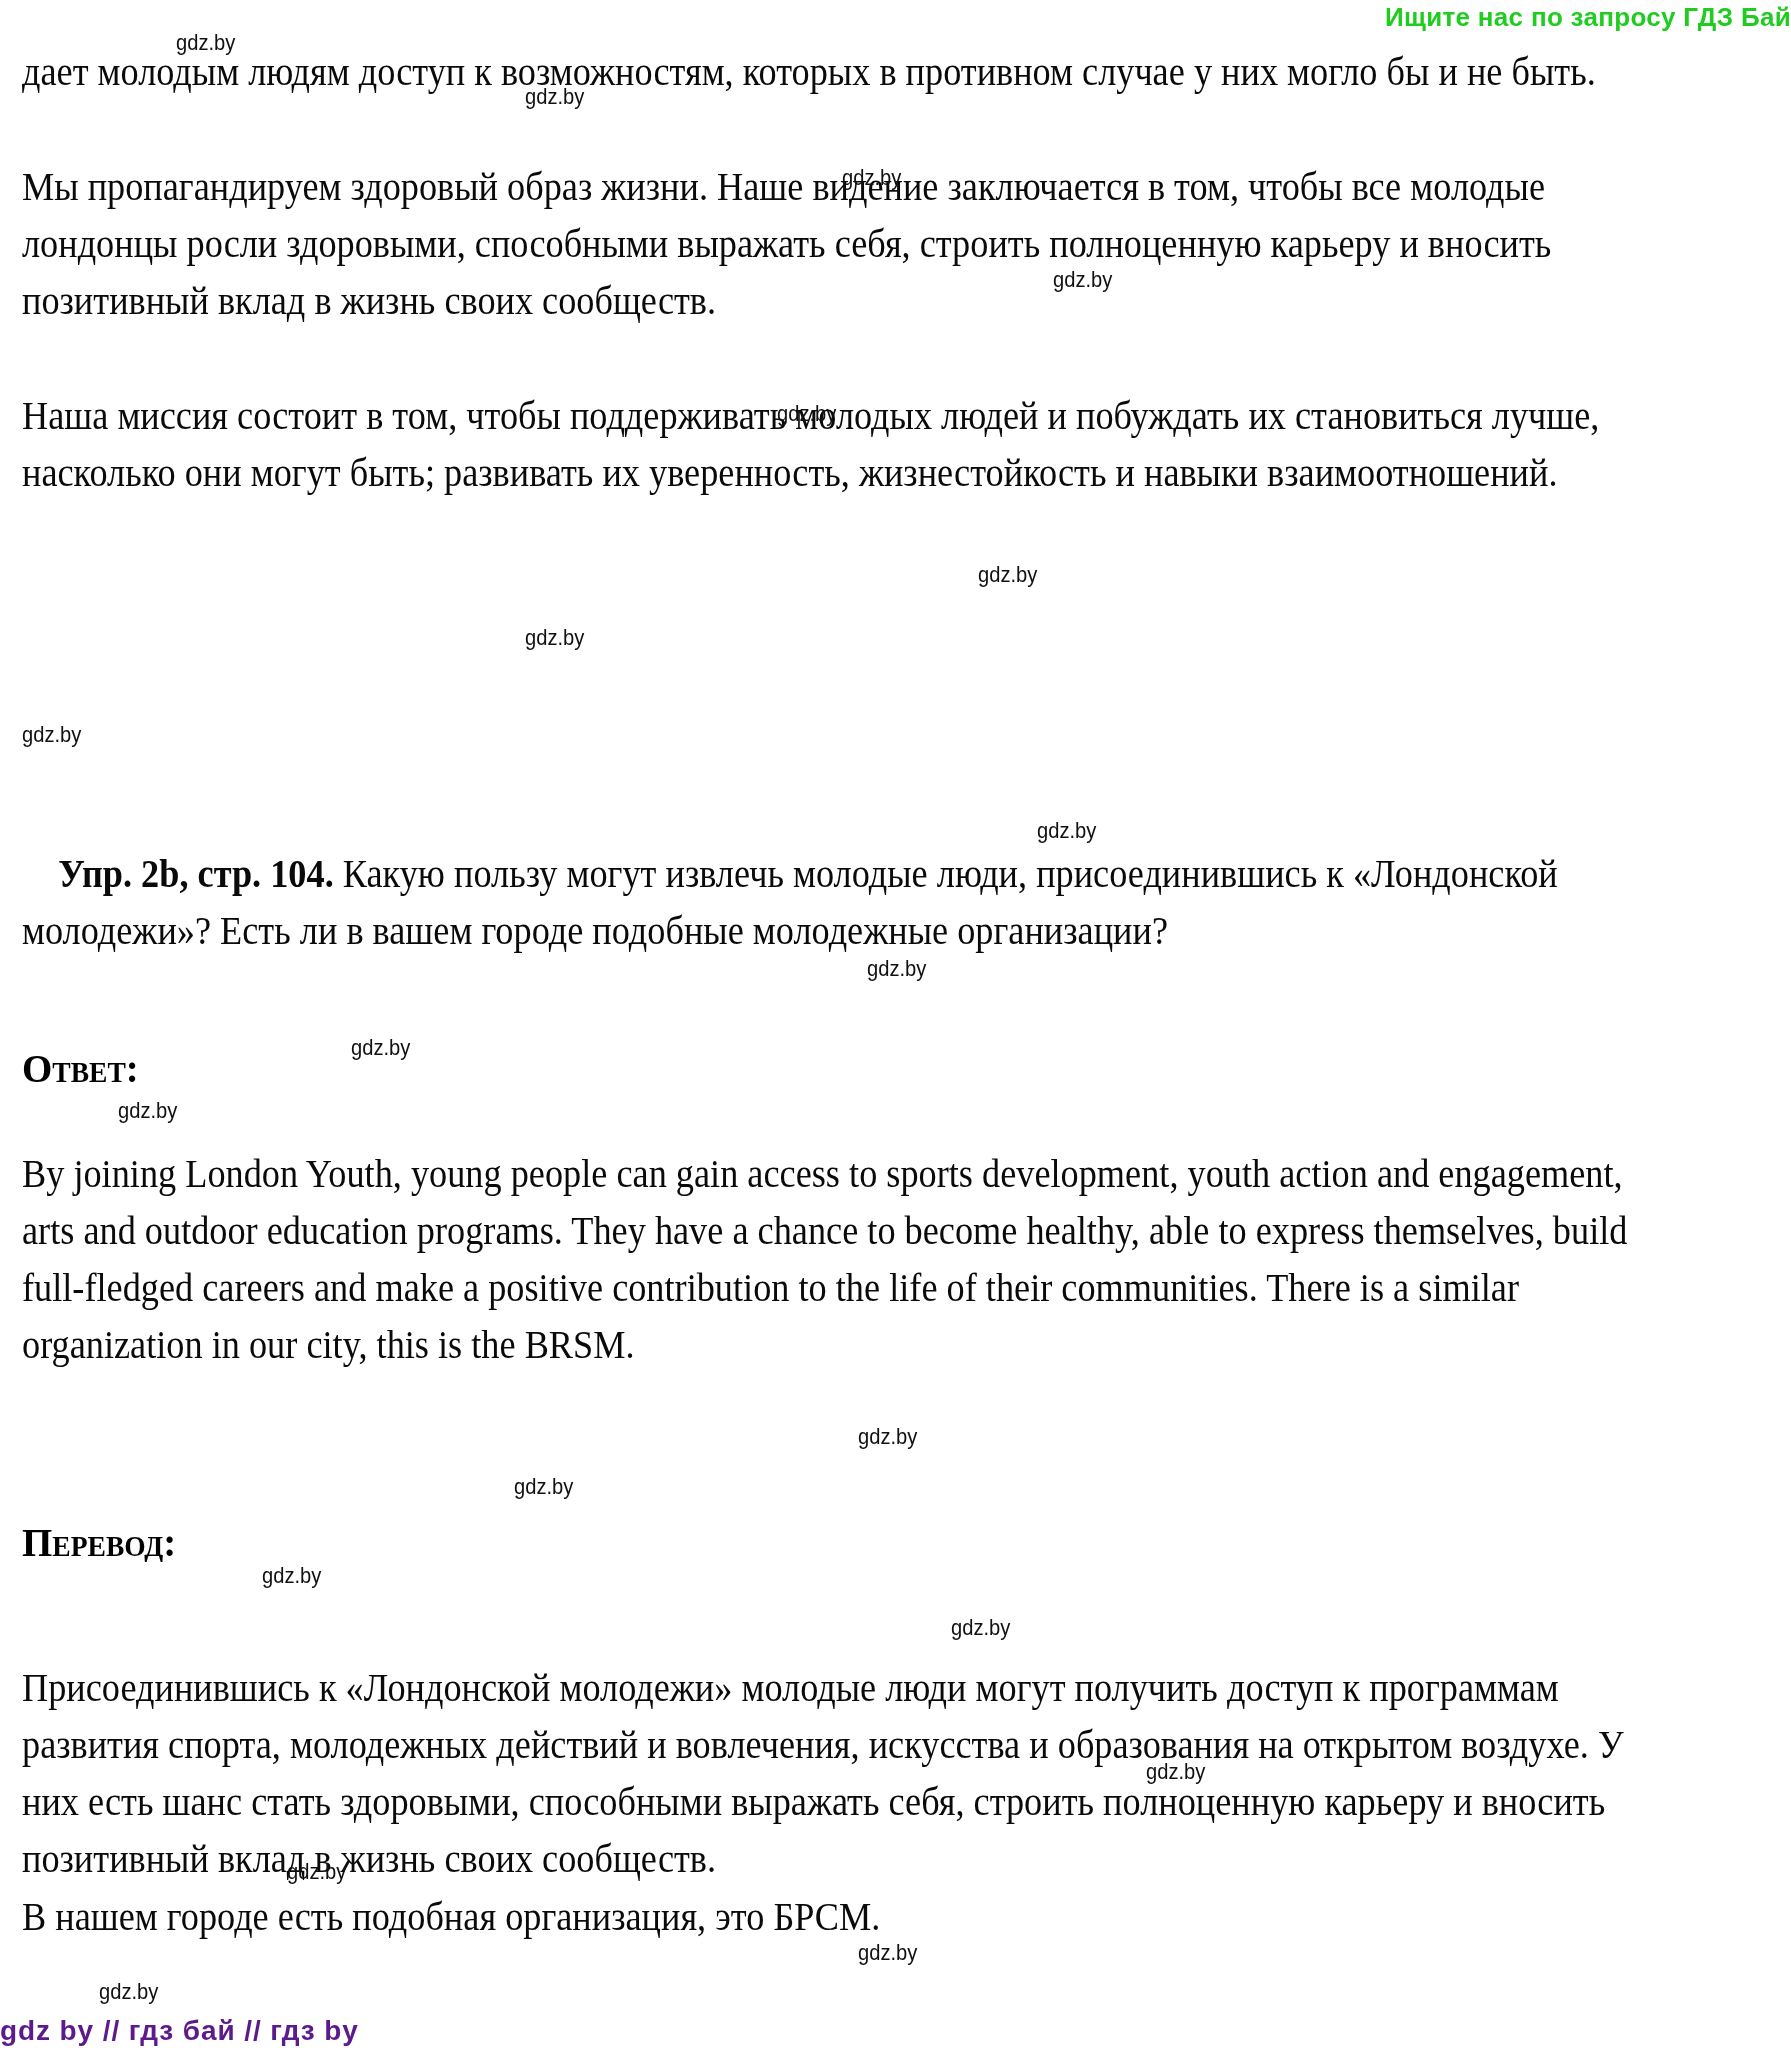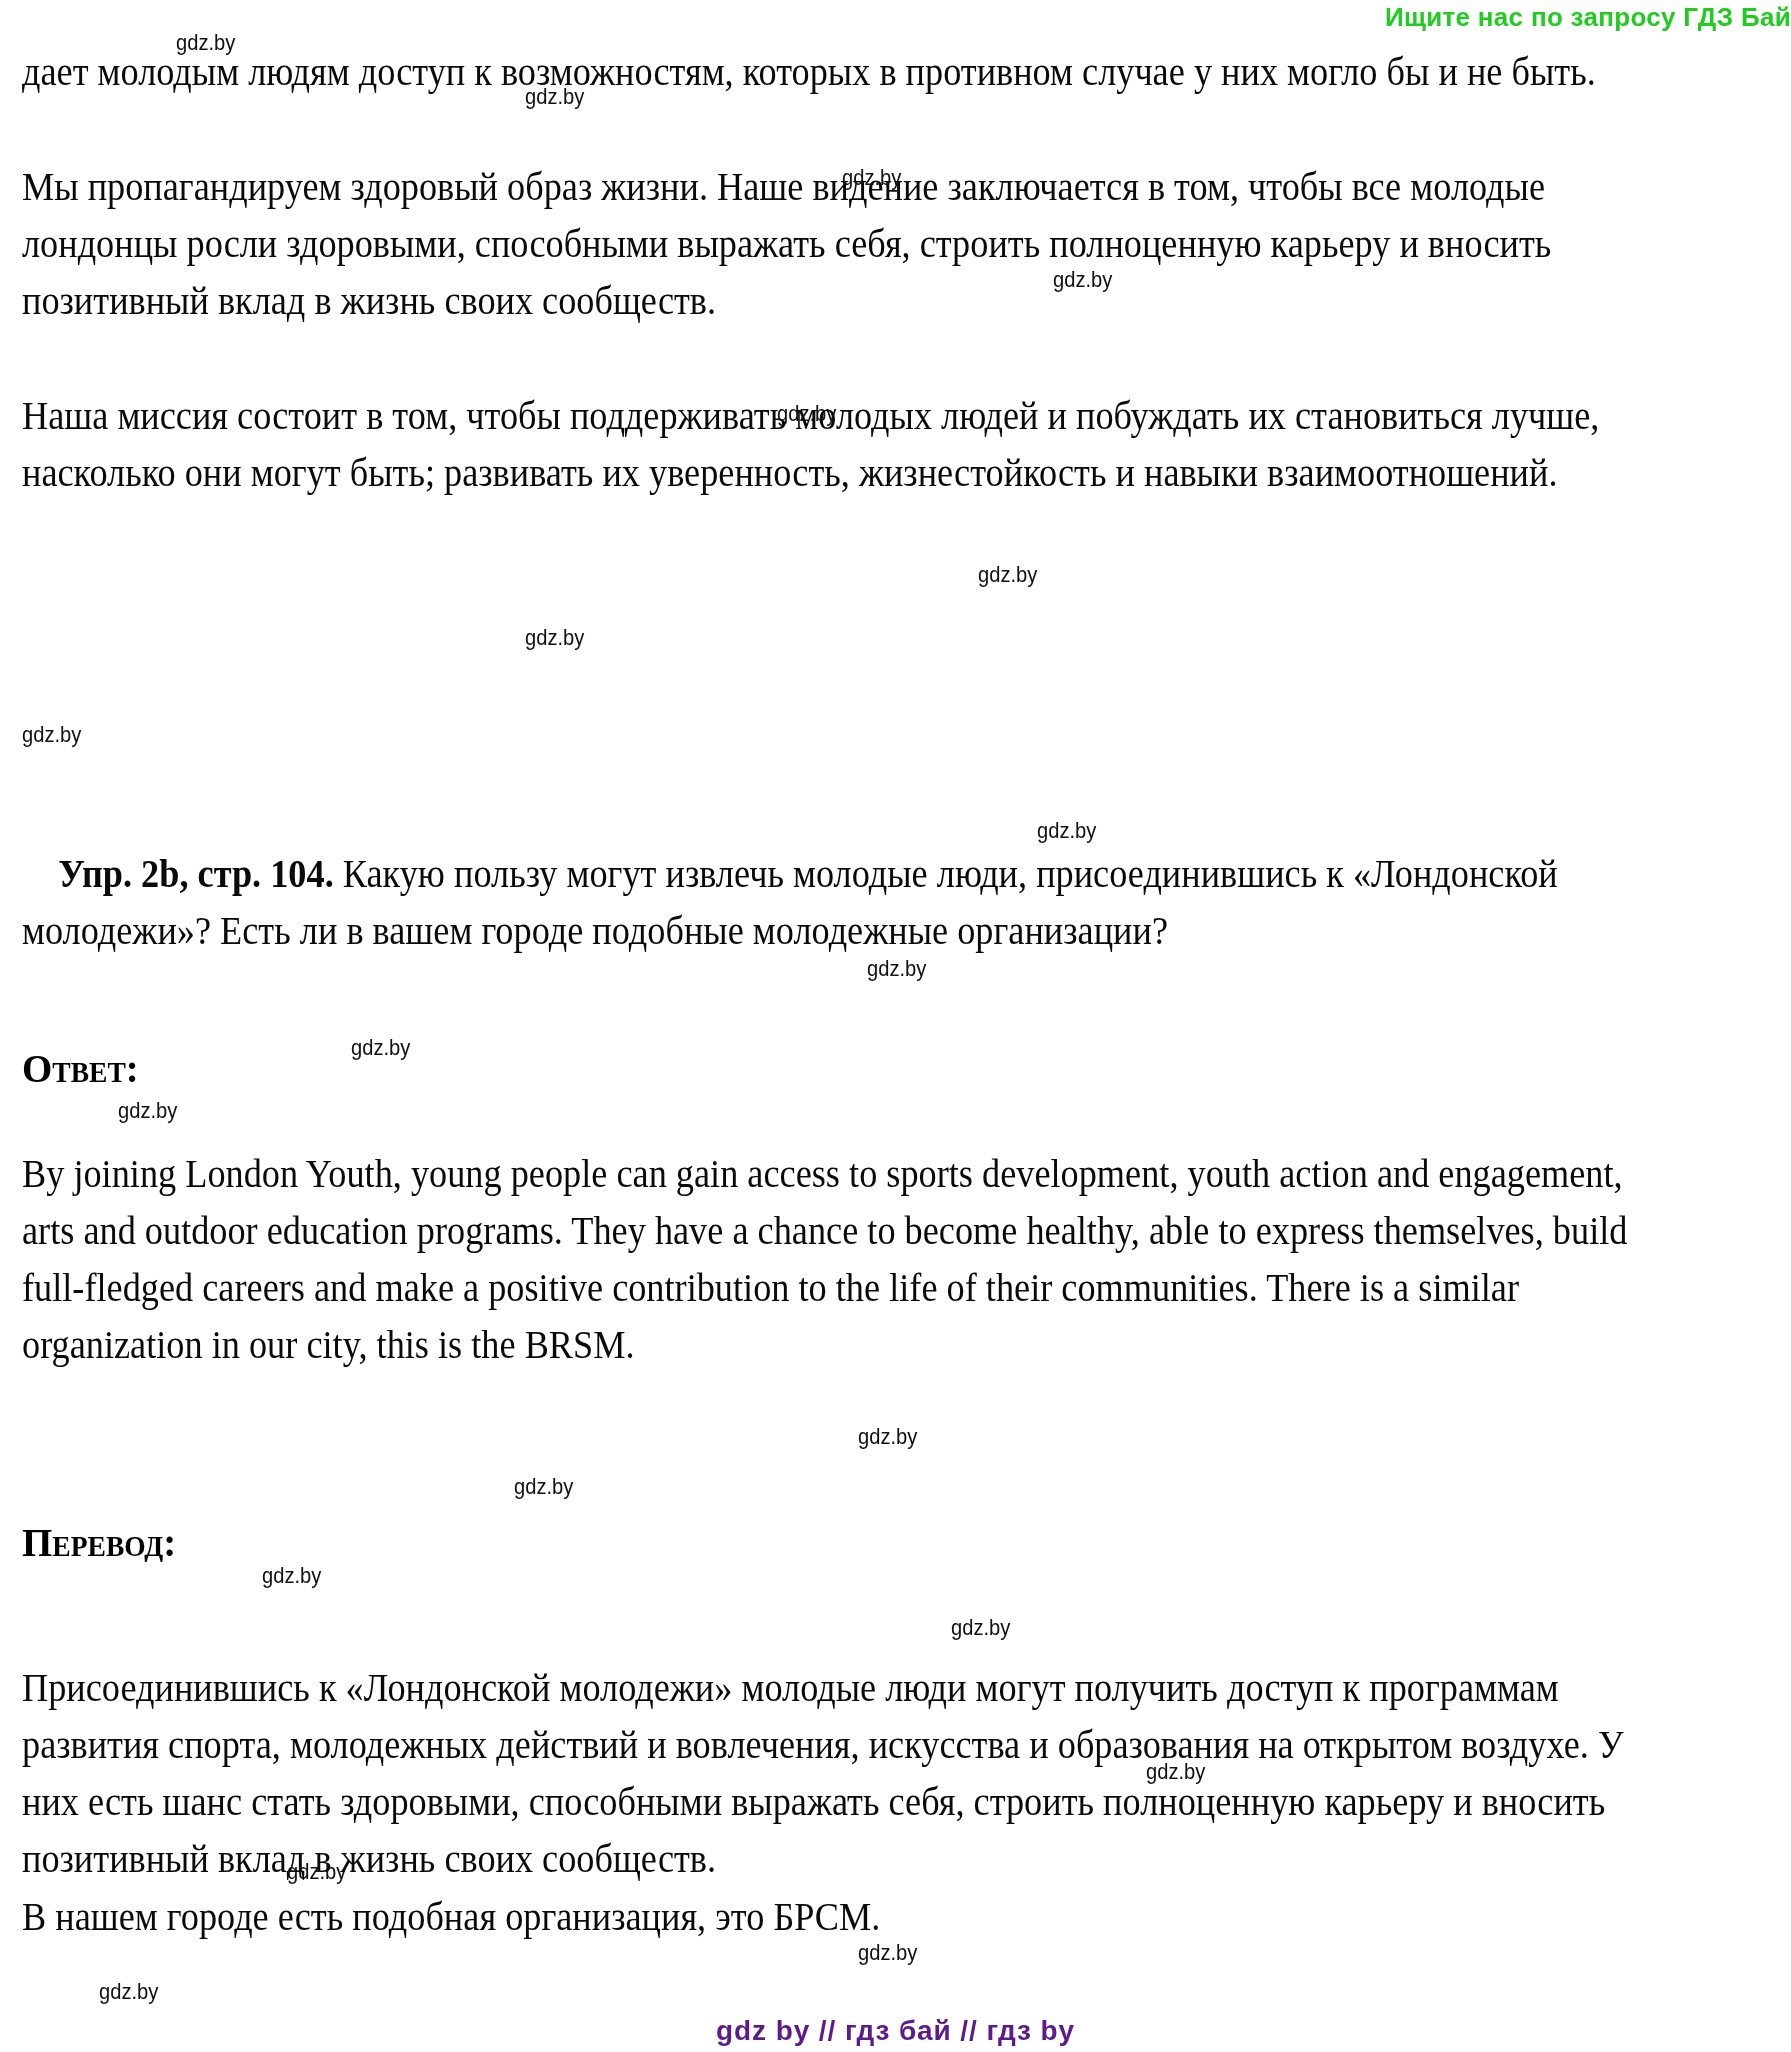--- a/index.html
+++ b/index.html
@@ -28,21 +28,20 @@
     font-size: 26px;
     letter-spacing: 0.3px;
     color: #1fcc1f;
     white-space: nowrap;
   }
   #site-footer {
     position: absolute;
     top: 2015px;
     left: 0;
     width: 1791px;
-    text-align: center;
     font-family: "Liberation Sans", "DejaVu Sans", sans-serif;
     font-weight: bold;
     font-size: 28px;
     letter-spacing: 0.9px;
     color: #5c1a8c;
     white-space: nowrap;
   }
 
   
   #page-content {

